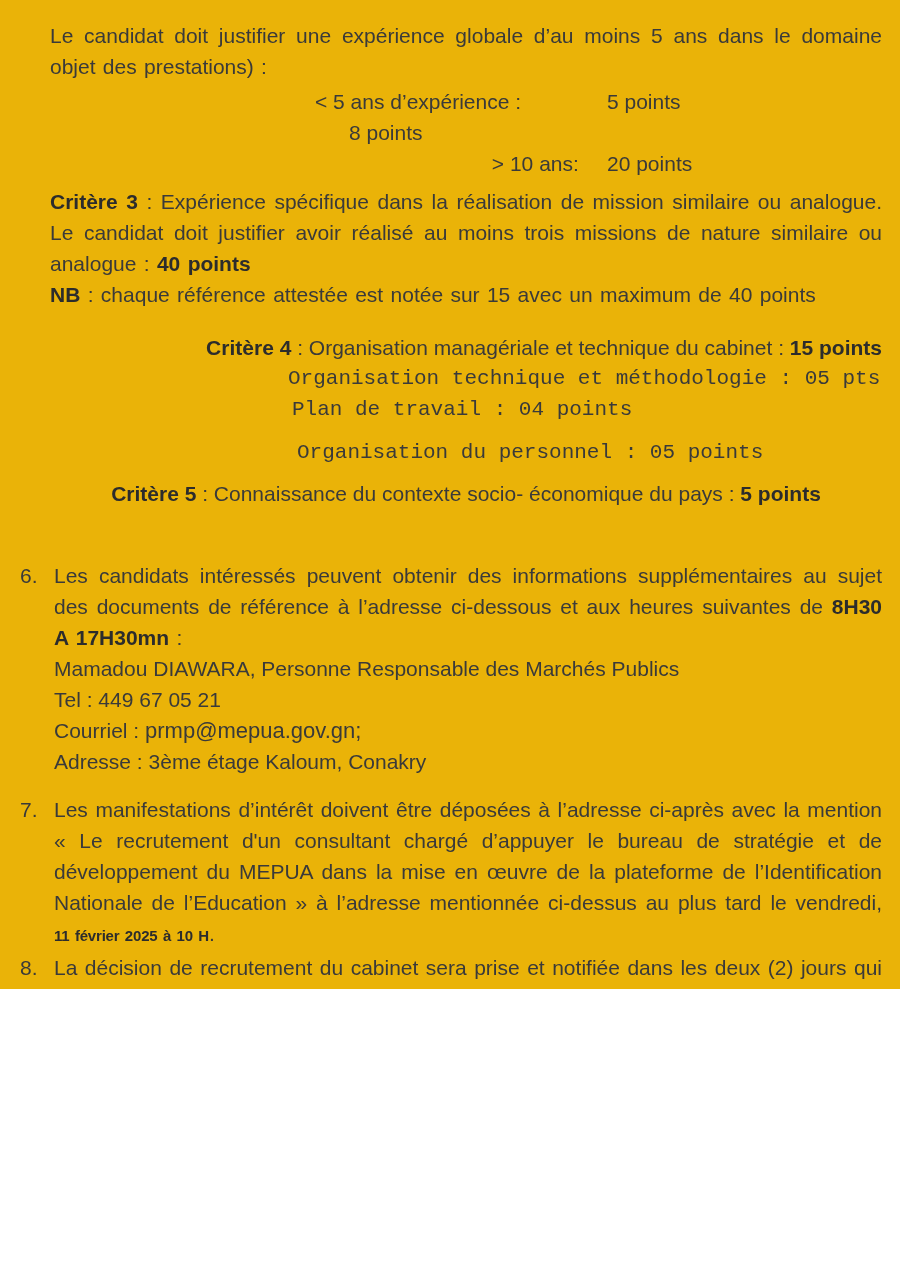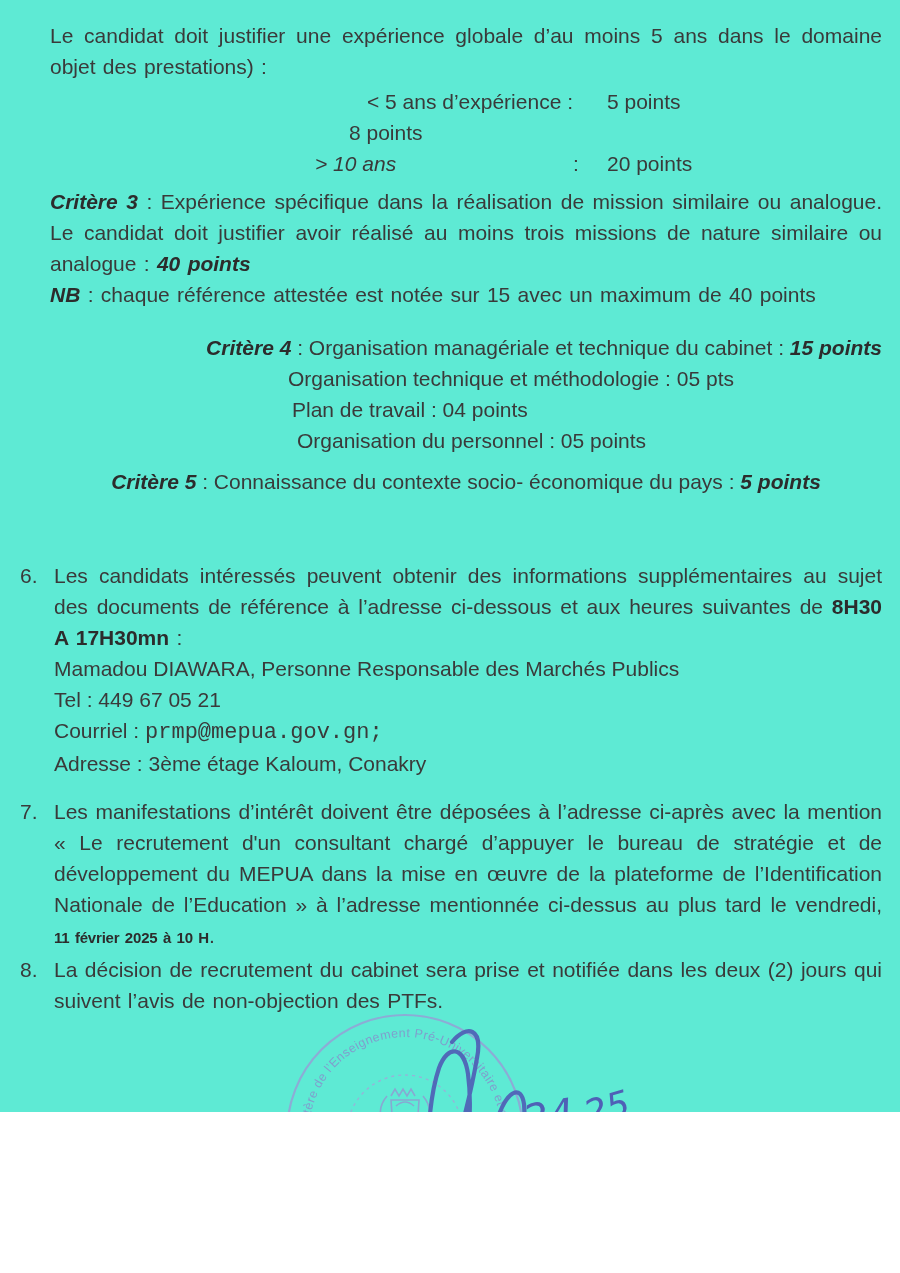--- a/index.html
+++ b/index.html
@@ -1,52 +1,52 @@
 <!DOCTYPE html>
 <html lang="fr"><head>
 <meta charset="utf-8">
 <style>
   html,body{margin:0;padding:0;background:#ffffff;}
   .page{
     position:relative;
     width:900px;
-    height:1112px;
-    background:#5eead4;
+    height:989px;
+    background:#eab308;
     font-family:"Liberation Sans", sans-serif;
     color:#3a3a3a;
     overflow:hidden;
   }
   .flowblock{position:absolute;}
   .para{
     font-size:21px;
     line-height:31px;
     text-align:justify;
     word-spacing:1.5px;
     margin:0;
   }
-  .bold{font-weight:bold;color:#2c2c2c;font-style:italic;}
+  .bold{font-weight:bold;color:#2c2c2c;}
   
   .scale{margin-top:4px;padding-left:265px;}
   .srow{display:flex;height:31px;line-height:31px;font-size:21px;}
-  .slabel{flex:0 0 258px;text-align:right;}
-  .srow.leftalign .slabel{text-align:left;font-style:italic;}
+  .slabel{flex:0 0 258px;text-align:left;}
+  .srow.leftalign .slabel{text-align:right;}
   .scolon{flex:0 0 34px;text-align:left;}
   .svalue{flex:1;}
   
   .crit3{margin-top:7px;}
   .crit4line{margin-top:22px;font-size:21px;line-height:31px;text-align:right;}
-  .subitems{margin-left:238px;}
+  .subitems{margin-left:238px;font-family:Liberation Mono, monospace;}
   .subitem{font-size:21px;line-height:31px;}
   .crit5line{margin-top:10px;font-size:21px;line-height:31px;text-align:center;}
   
   .listitem{display:flex;font-size:21px;line-height:31px;}
   .num{flex:0 0 34px;}
   .content{flex:1;}
   .plainline{text-align:left;font-size:21px;line-height:31px;}
-  .email{font-family:Liberation Mono, monospace;font-size:22px;}
+  .email{font-family:Liberation Sans, sans-serif;font-size:22px;}
   .bhours{font-weight:bold;color:#2c2c2c;}
   .bdate{font-weight:bold;color:#2c2c2c;font-size:15px;letter-spacing:-0.2px;}
   .item7{margin-top:17px;}
   .item8{margin-top:1px;}
   
   .sig-name{
     position:absolute;
     left:324px;top:1188px;width:240px;
     text-align:center;
     font-family:"Liberation Serif", serif;
@@ -92,21 +92,21 @@
 
     <p class="para crit3"><span class="bold">Critère 3</span><span> : Expérience spécifique dans la réalisation de mission similaire ou analogue. Le candidat doit justifier avoir réalisé au moins trois missions de nature similaire ou analogue : </span><span class="bold">40 points</span></p>
 
     <p class="para"><span class="bold">NB</span><span> : chaque référence attestée est notée sur 15 avec un maximum de 40 points</span></p>
 
     <div class="crit4line"><span class="bold">Critère 4</span><span> : Organisation managériale et technique du cabinet : </span><span class="bold">15 points</span></div>
 
     <div class="subitems">
       <div class="subitem">Organisation technique et méthodologie : 05 pts</div>
       <div class="subitem" style="padding-left:4px;">Plan de travail : 04 points</div>
-      <div class="subitem" style="padding-left:9px;">Organisation du personnel : 05 points</div>
+      <div class="subitem" style="padding-left:9px;margin-top:12px;">Organisation du personnel : 05 points</div>
     </div>
 
     <div class="crit5line"><span class="bold">Critère 5</span><span> : Connaissance du contexte socio- économique du pays : </span><span class="bold">5 points</span></div>
 
   </div>
 
   <div class="flowblock" style="left:20px;top:560px;width:862px;">
 
     <div class="listitem">
       <div class="num">6.</div>

